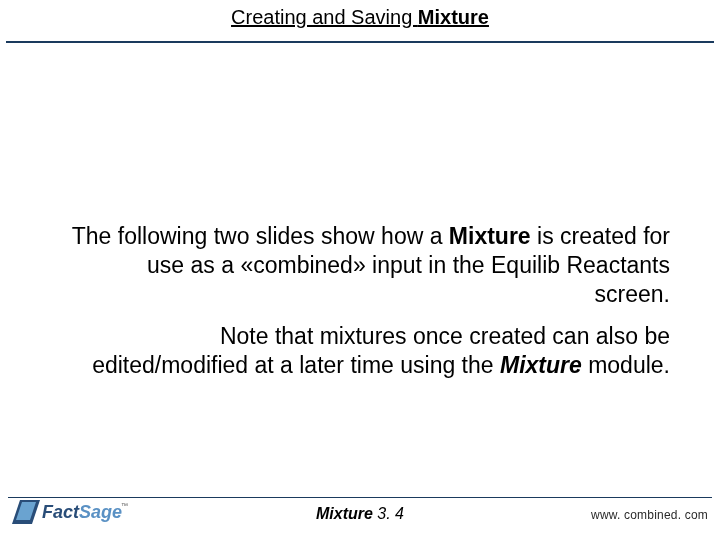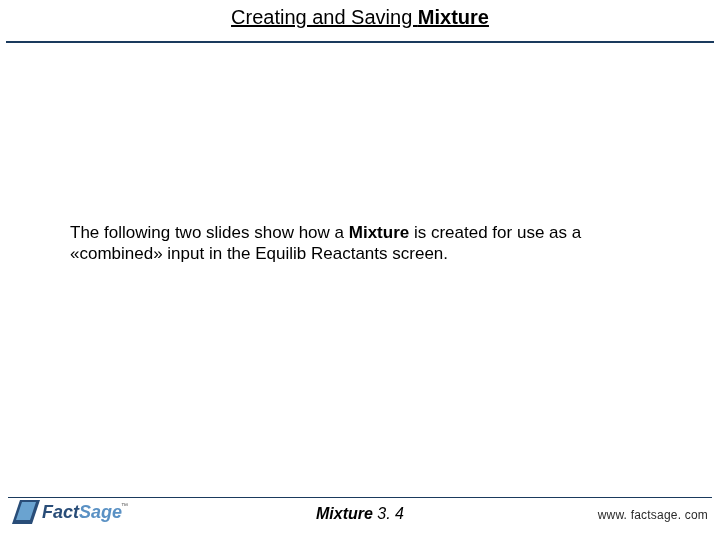--- a/index.html
+++ b/index.html
@@ -36,22 +36,23 @@
     left: 6px;
     width: 708px;
     height: 0;
     border-top: 2px solid #1a3a5d;
   }
   .body-text {
     position: absolute;
     left: 70px;
     top: 222px;
     width: 600px;
-    font-size: 17px;
+    font-size: 23px;
     line-height: 1.25;
+    text-align: right;
   }
   .body-text p {
     margin: 0 0 14px 0;
   }
   .mix-b {
     font-weight: bold;
   }
   .mix-bi {
     font-weight: bold;
     font-style: italic;
@@ -105,33 +106,36 @@
   <div class="title-area">
     <span>Creating and Saving </span><span class="mix">Mixture</span>
   </div>
 
   <div class="hr-top"></div>
 
   <div class="body-text">
     <p>
       <span>The following two slides show how a </span><span class="mix-b">Mixture</span><span> is created for use as a «combined» input in the Equilib Reactants screen.</span>
     </p>
+    <p>
+      <span>Note that mixtures once created can also be edited/modified at a later time using the </span><span class="mix-bi">Mixture</span><span> module.</span>
+    </p>
   </div>
 
   <div class="footer-line"></div>
 
   <div class="logo">
     <svg class="logo-svg" viewBox="0 0 120 30">
       <polygon points="2,26 10,2 30,2 22,26" fill="#294d78"></polygon>
       <polygon points="6,22 12,4 26,4 20,22" fill="#6aa3d0"></polygon>
       <text x="32" y="20" font-family="Arial" font-size="18" font-weight="bold" font-style="italic" fill="#294d78">Fact</text>
       <text x="69" y="20" font-family="Arial" font-size="18" font-weight="bold" font-style="italic" fill="#5a91c4">Sage</text>
       <text x="111" y="10" font-family="Arial" font-size="7" fill="#5a5a5a">™</text>
     </svg>
   </div>
 
   <div class="footer-center">
     <span class="word">Mixture</span><span>  3. 4</span>
   </div>
 
-  <div class="footer-right">www. factsage. com</div>
+  <div class="footer-right">www. combined. com</div>
 
 </div>
 
 </body></html>

